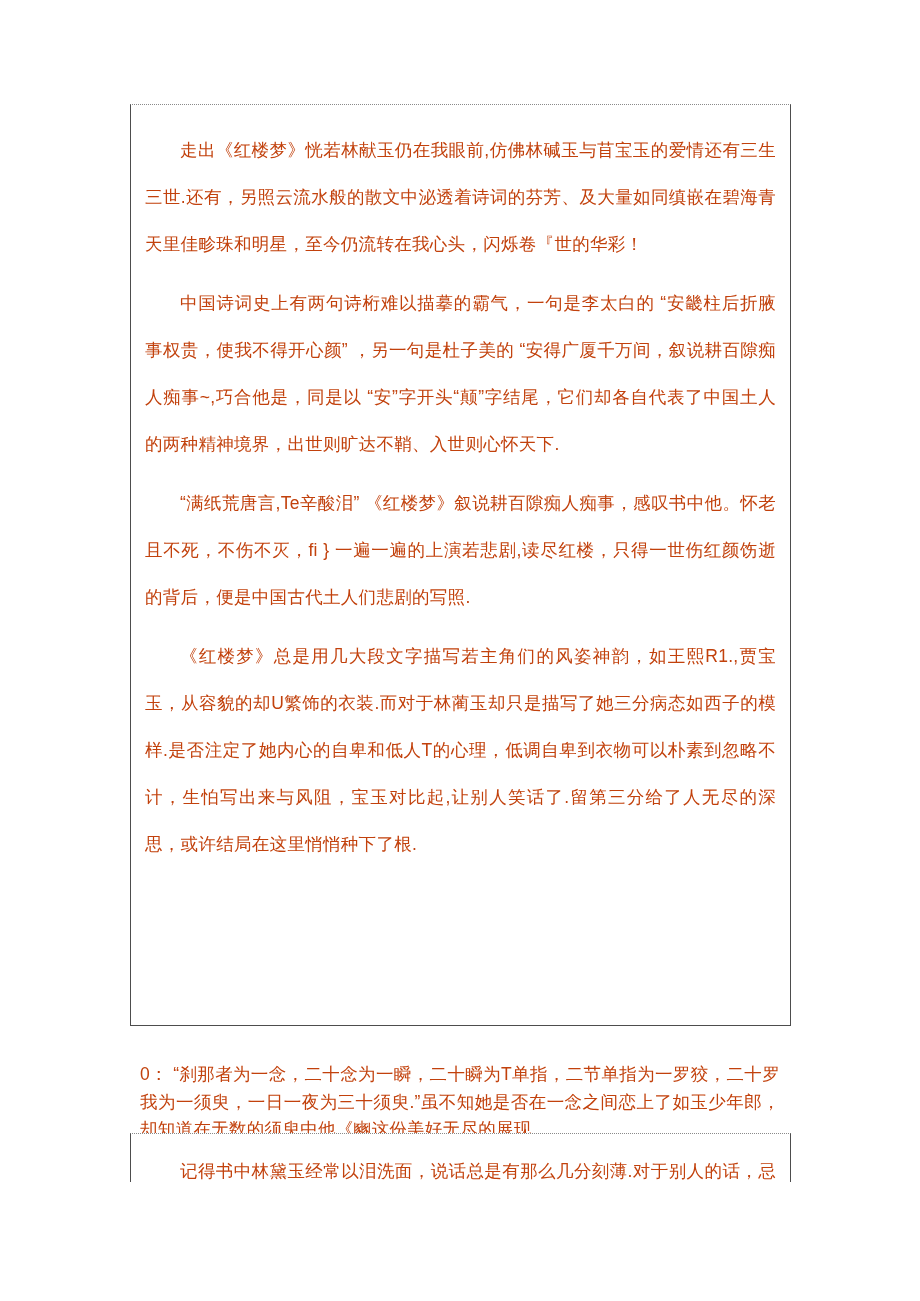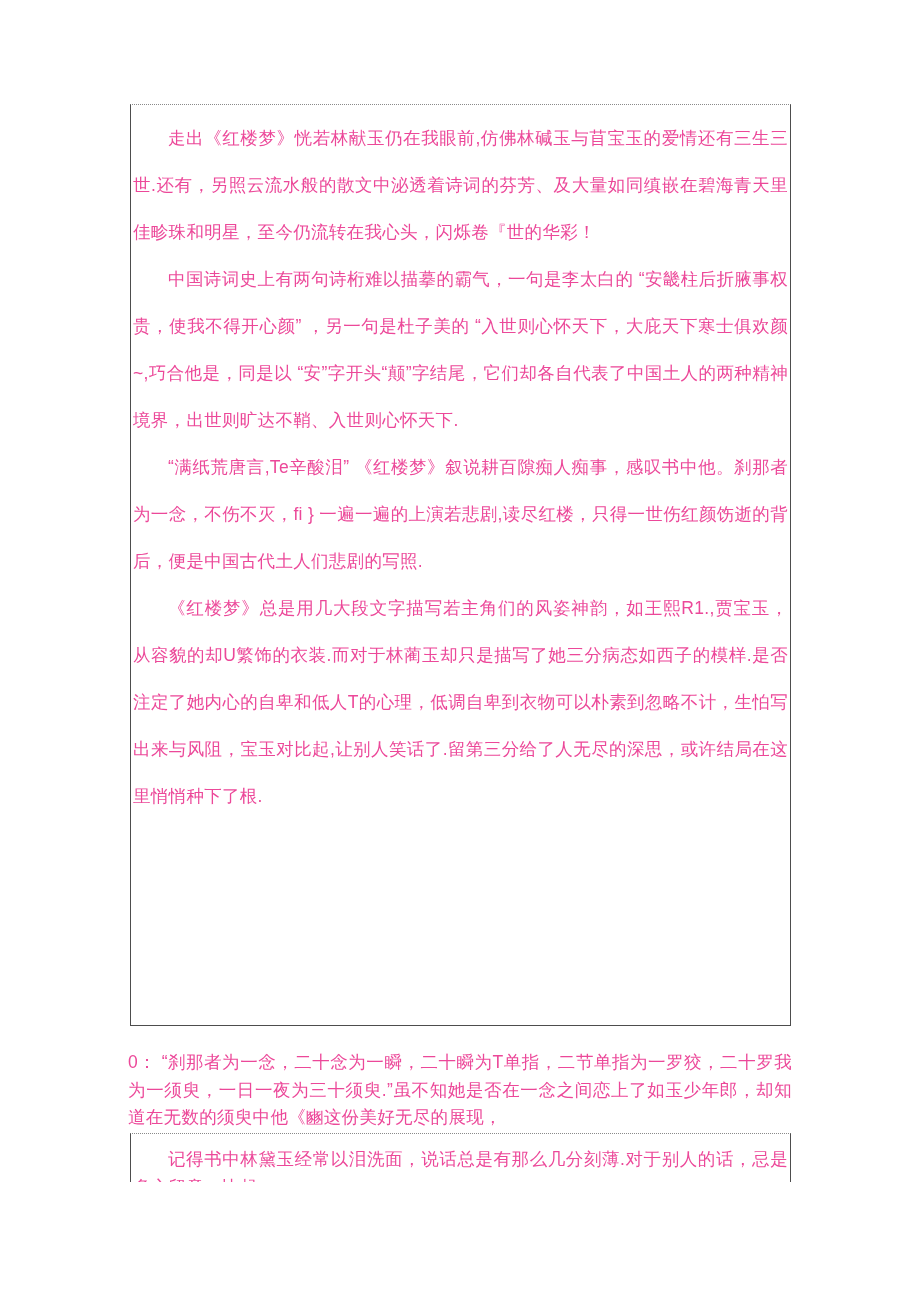--- a/index.html
+++ b/index.html
@@ -29,40 +29,40 @@
     left: 130px; top: 1133px; width: 661px; height: 49px;
     border-bottom: none;
     padding: 11px 2px 0 2px;
     overflow: hidden;
   }
   .between-block {
     position: absolute;
     left: 128px; top: 1049px; width: 664px;
   }
   p.para {
-    margin: 0;
+    margin: 12px;
     font-size: 17.5px;
-    color: #ec4899;
+    color: #c2410c;
     text-align: justify;
     letter-spacing: 0.3px;
   }
   .box-main p.para   { line-height: 47px; }
   .between-block p.para { line-height: 27.5px; }
   .box-bottom p.para { line-height: 28px; }
   p.para.indent { text-indent: 2em; }
 </style>
 </head>
 <body>
 
 <div class="page">
 
   <div class="textbox box-main">
       <p class="para indent">走出《红楼梦》恍若林献玉仍在我眼前,仿佛林碱玉与苜宝玉的爱情还有三生三世.还有，另照云流水般的散文中泌透着诗词的芬芳、及大量如同缜嵌在碧海青天里佳畛珠和明星，至今仍流转在我心头，闪烁卷『世的华彩！</p>
-      <p class="para indent">中国诗词史上有两句诗桁难以描摹的霸气，一句是李太白的 “安畿柱后折腋事权贵，使我不得开心颜” ，另一句是杜子美的 “入世则心怀天下，大庇天下寒士俱欢颜~,巧合他是，同是以 “安”字开头“颠”字结尾，它们却各自代表了中国土人的两种精神境界，出世则旷达不鞘、入世则心怀天下.</p>
-      <p class="para indent">“满纸荒唐言,Te辛酸泪” 《红楼梦》叙说耕百隙痴人痴事，感叹书中他。刹那者为一念，不伤不灭，fi } 一遍一遍的上演若悲剧,读尽红楼，只得一世伤红颜饬逝的背后，便是中国古代土人们悲剧的写照.</p>
+      <p class="para indent">中国诗词史上有两句诗桁难以描摹的霸气，一句是李太白的 “安畿柱后折腋事权贵，使我不得开心颜” ，另一句是杜子美的 “安得广厦千万间，叙说耕百隙痴人痴事~,巧合他是，同是以 “安”字开头“颠”字结尾，它们却各自代表了中国土人的两种精神境界，出世则旷达不鞘、入世则心怀天下.</p>
+      <p class="para indent">“满纸荒唐言,Te辛酸泪” 《红楼梦》叙说耕百隙痴人痴事，感叹书中他。怀老且不死，不伤不灭，fi } 一遍一遍的上演若悲剧,读尽红楼，只得一世伤红颜饬逝的背后，便是中国古代土人们悲剧的写照.</p>
       <p class="para indent">《红楼梦》总是用几大段文字描写若主角们的风姿神韵，如王熙R1.,贾宝玉，从容貌的却U繁饰的衣装.而对于林蔺玉却只是描写了她三分病态如西子的模样.是否注定了她内心的自卑和低人T的心理，低调自卑到衣物可以朴素到忽略不计，生怕写出来与风阻，宝玉对比起,让别人笑话了.留第三分给了人无尽的深思，或许结局在这里悄悄种下了根.</p>
     </div>
 
   <div class="between-block">
       <p class="para">0： “刹那者为一念，二十念为一瞬，二十瞬为T单指，二节单指为一罗狡，二十罗我为一须臾，一日一夜为三十须臾.”虽不知她是否在一念之间恋上了如玉少年郎，却知道在无数的须臾中他《豳这份美好无尽的展现，</p>
     </div>
 
   <div class="textbox box-bottom">
       <p class="para indent">记得书中林黛玉经常以泪洗面，说话总是有那么几分刻薄.对于别人的话，忌是多心留意，比起，</p>
     </div>

